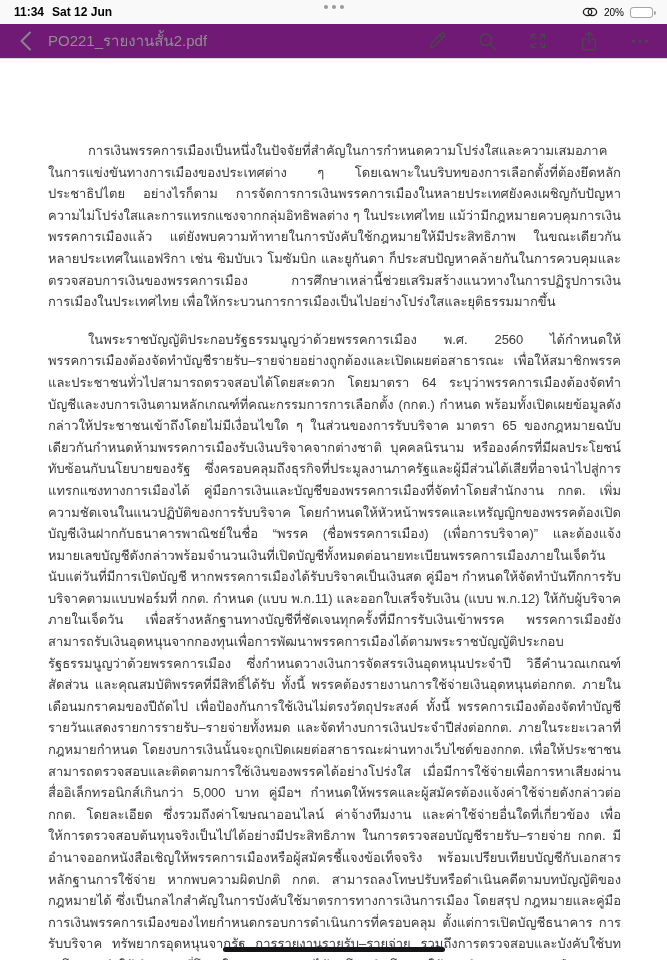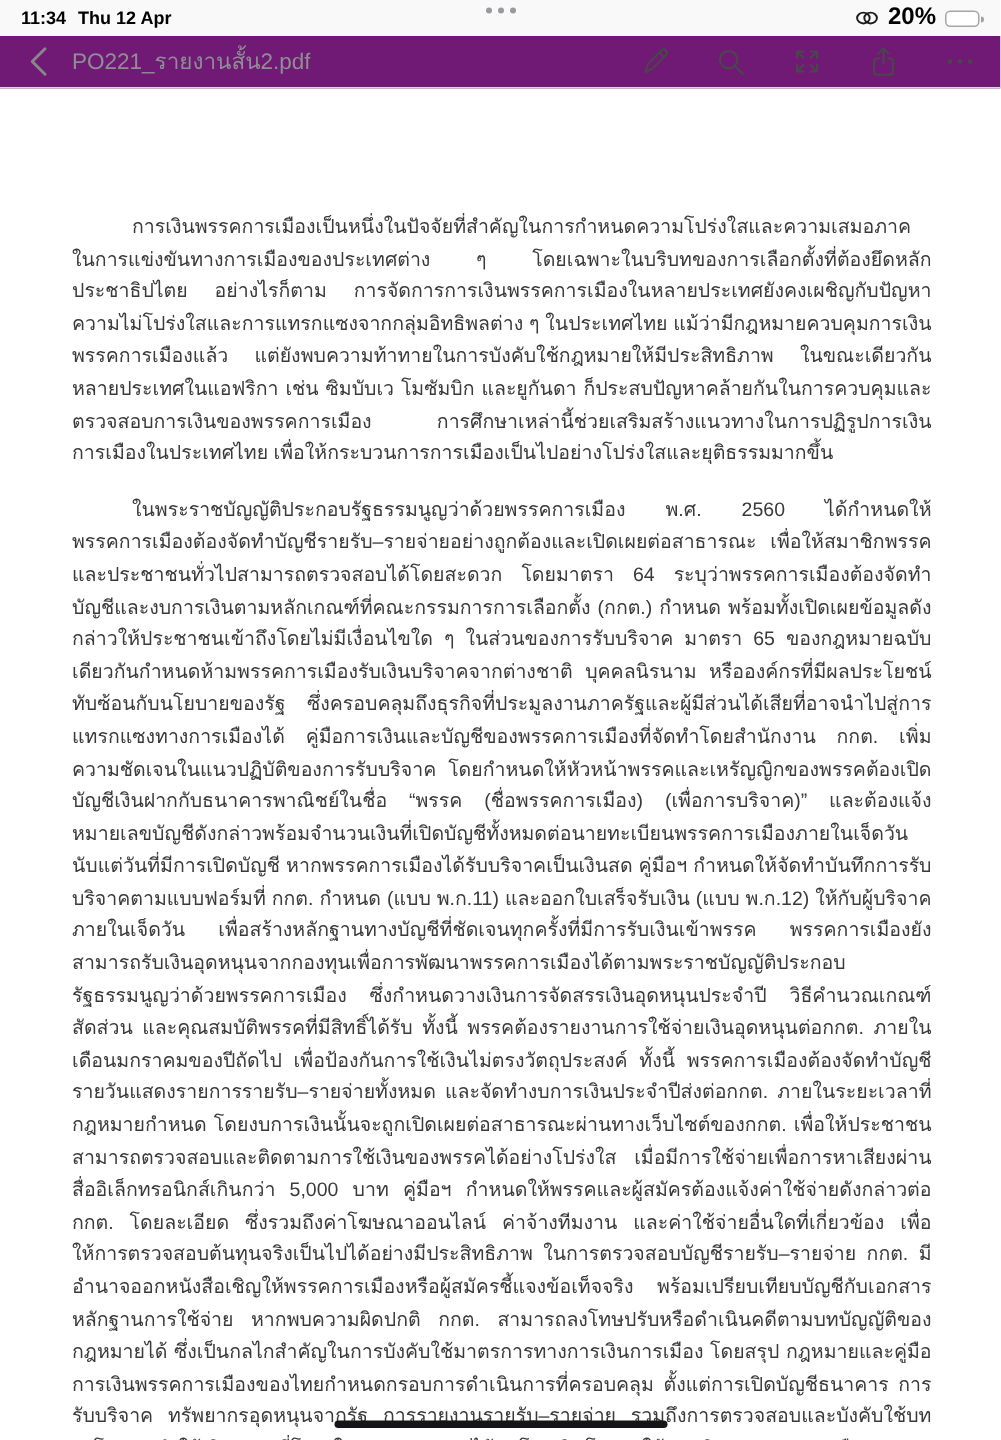--- a/index.html
+++ b/index.html
@@ -24,21 +24,21 @@
     display: flex; align-items: flex-end; gap: 8px;
     font-size: 12px; font-weight: 700; color: #000;
   }
   .status-center {
     position: absolute; left: 50%; top: 5px; transform: translateX(-50%);
     display: flex; gap: 4px;
   }
   .status-center .dot { width: 4px; height: 4px; border-radius: 50%; background: #9a9a9e; }
   .status-right { display: flex; align-items: center; gap: 6px; }
   .hotspot-svg { display: block; }
-  .battery-pct { font-size: 16px; font-weight: 700; color: #000; }
+  .battery-pct { font-size: 10px; font-weight: 400; color: #000; }
   .battery {
     width: 23px; height: 11px;
     border: 1px solid rgba(0,0,0,0.35);
     border-radius: 3.5px;
     position: relative;
     padding: 1px;
     background: #fff;
   }
   .battery-fill { height: 100%; border-radius: 2px; background: #f6cf4a; width: 20%; }
   .battery-nub {
@@ -102,21 +102,21 @@
     border-radius: 3px;
     background: #151517;
   }
 </style>
 </head>
 <body>
 
 <div class="status-bar">
   <div class="status-left">
     <span>11:34</span>
-    <span>Thu 12 Apr</span>
+    <span>Sat 12 Jun</span>
   </div>
   <div class="status-center">
     <span class="dot"></span>
     <span class="dot"></span>
     <span class="dot"></span>
   </div>
   <div class="status-right">
     <svg class="hotspot-svg" width="16" height="10" viewBox="0 0 16 10" fill="none" stroke="#1c1c1e" stroke-width="1.3">
       <ellipse cx="5.6" cy="5" rx="4.2" ry="3.6"></ellipse>
       <ellipse cx="10.4" cy="5" rx="4.2" ry="3.6"></ellipse>

